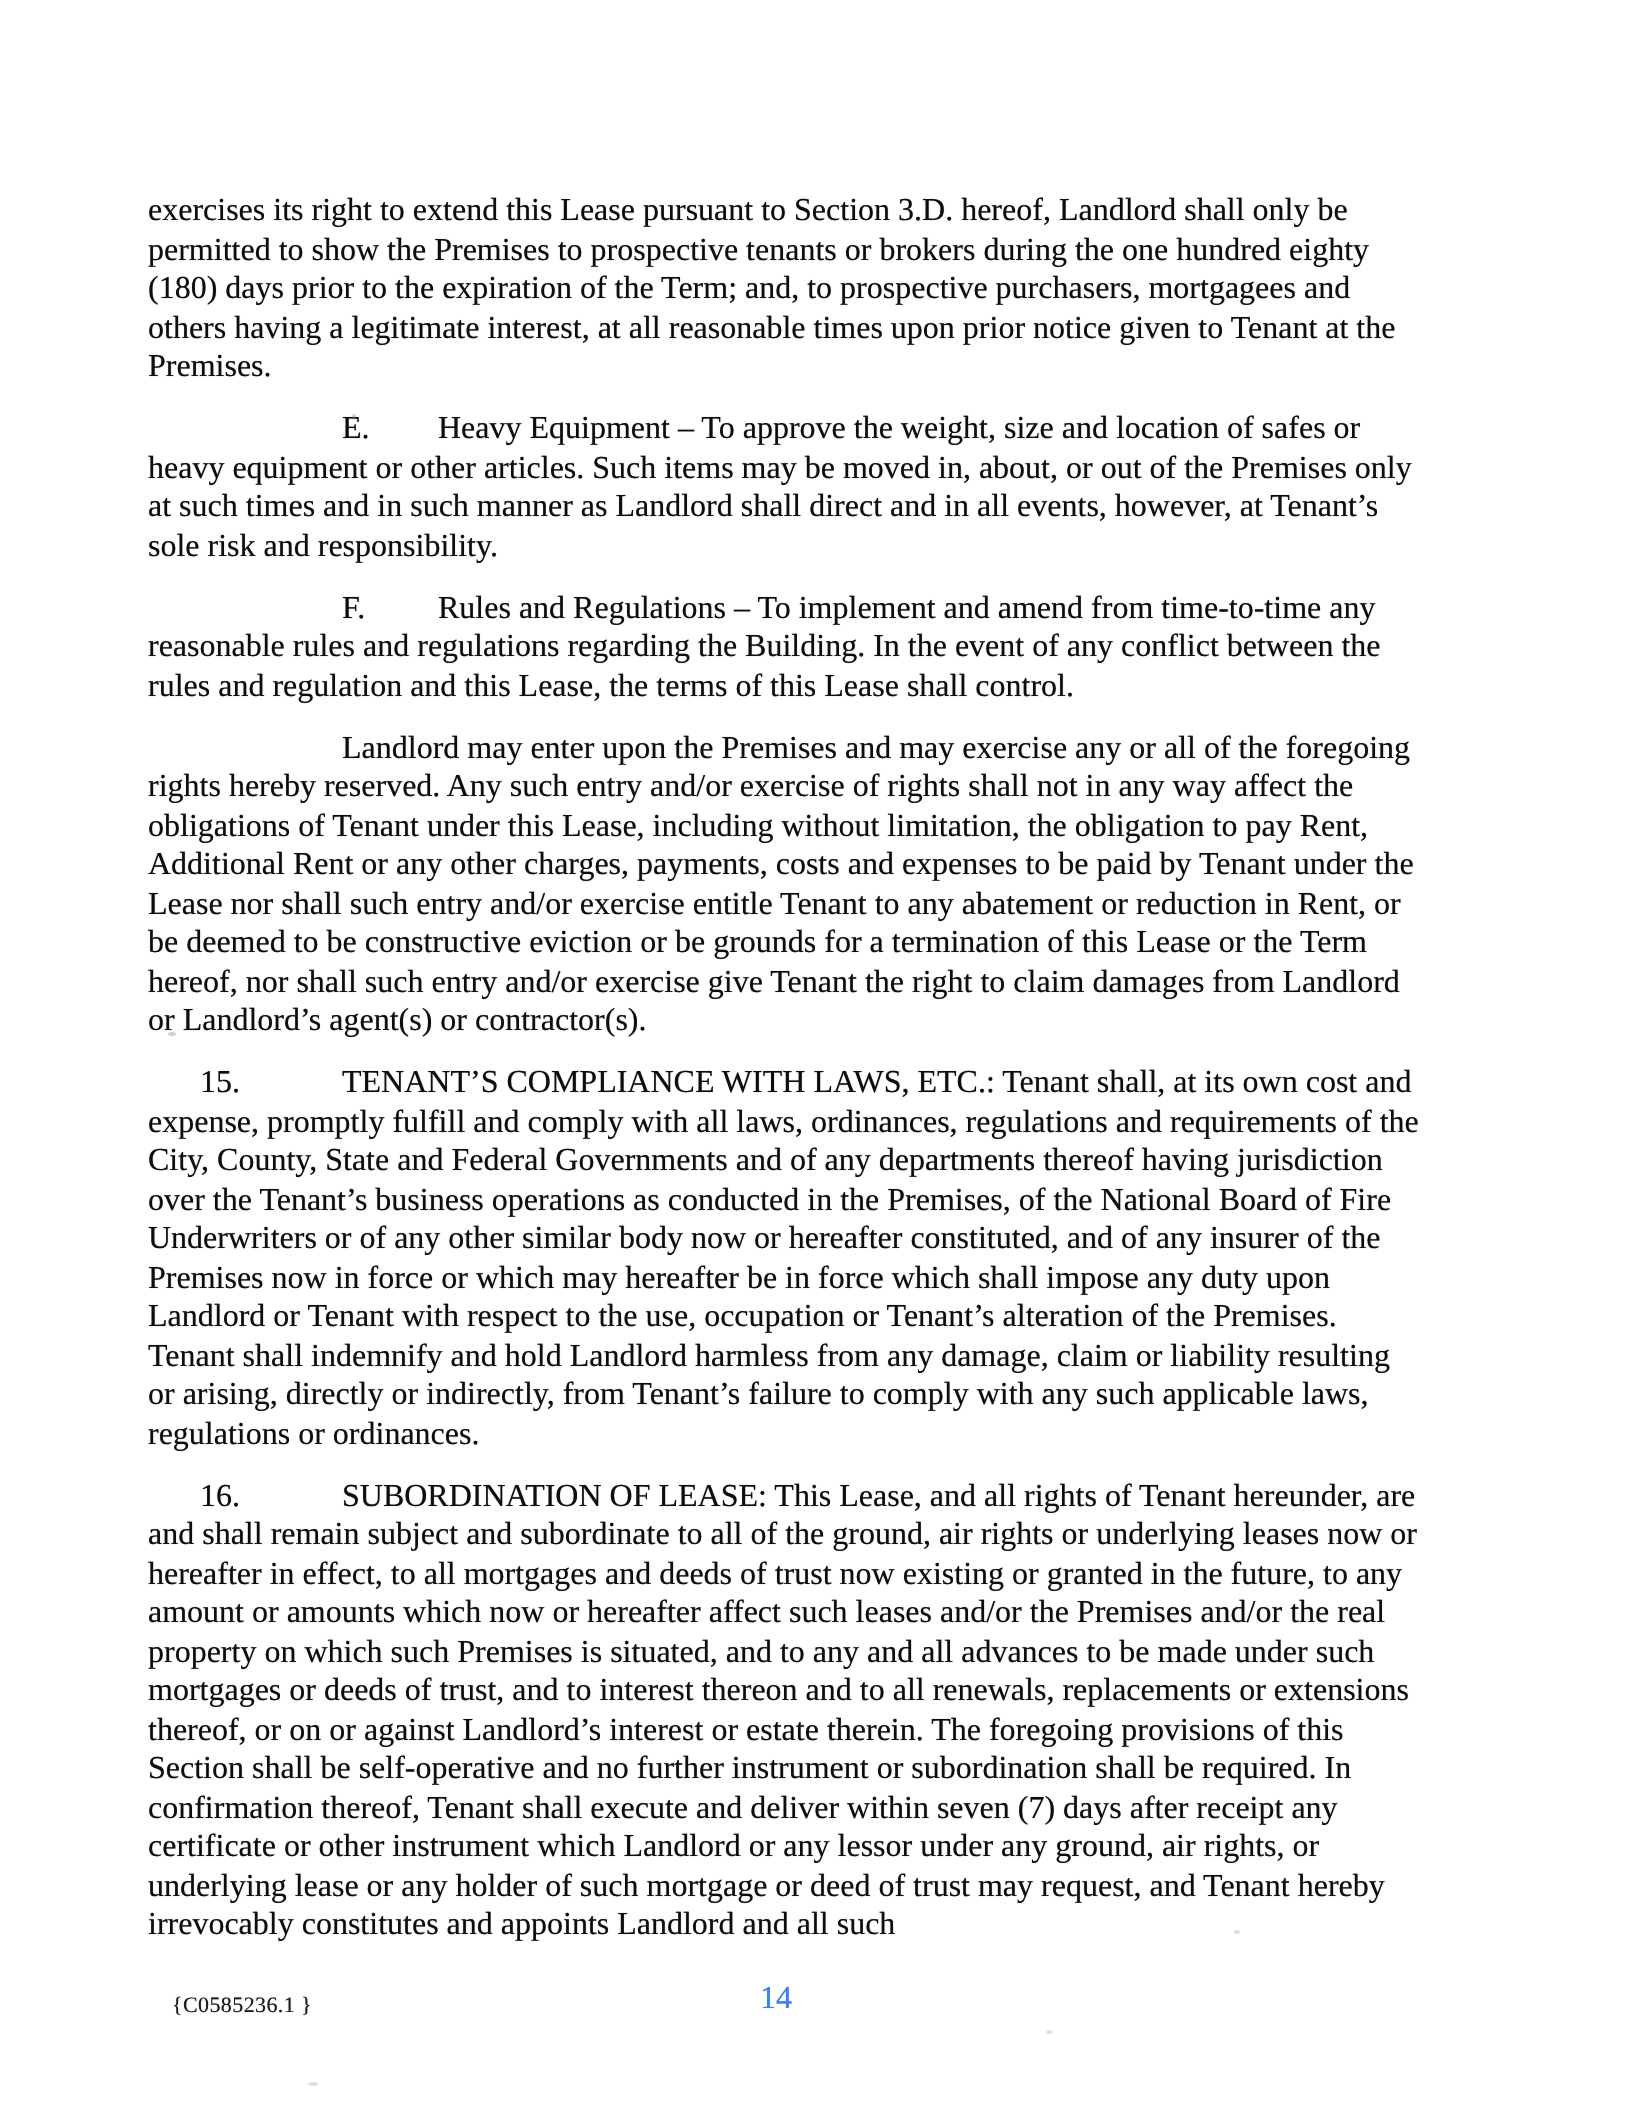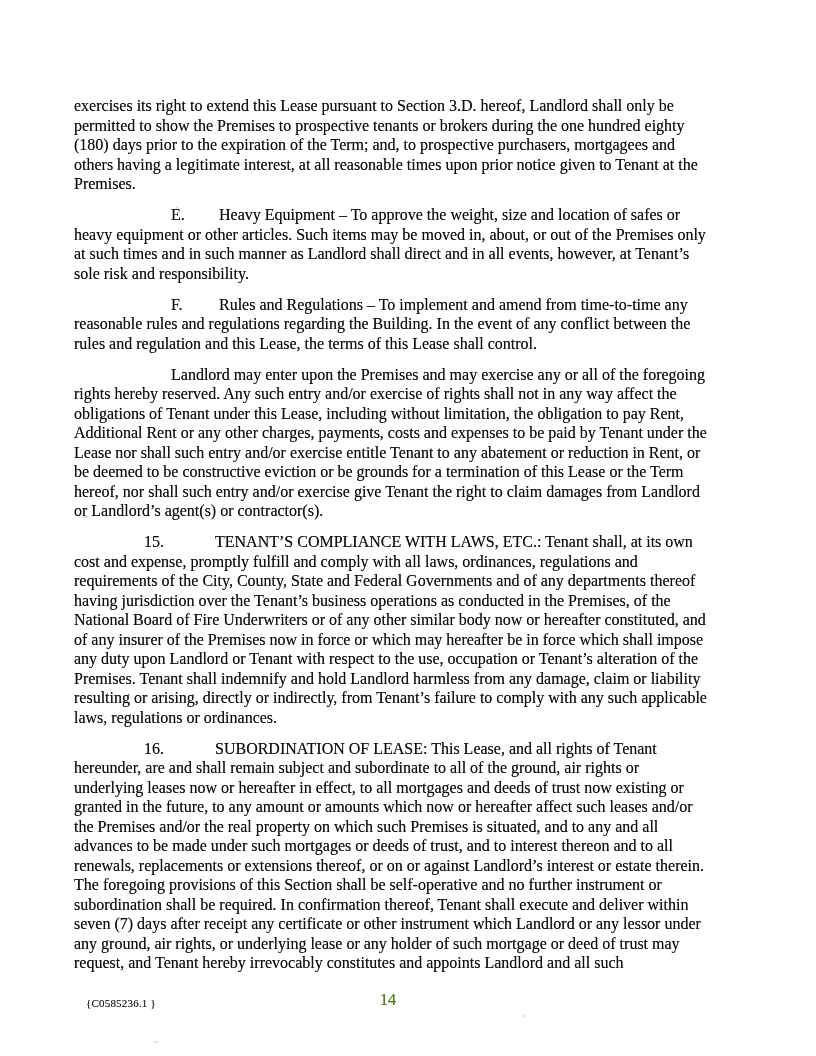--- a/index.html
+++ b/index.html
@@ -37,21 +37,20 @@
   }
   .tab-1in { width: 97px; }
   .tab-num { width: 26px; }
   .clause-label {
     display: inline-block;
     width: 48px; 
   }
   .num-label {
     display: inline-block;
     width: 71px;
-    margin-left: 44px;
   }
   .footer {
     position: absolute;
     left: 0;
     top: 0;
     width: 816px;
     height: 1056px;
     pointer-events: none;
   }
   .doc-number {
@@ -63,21 +62,21 @@
     color: #1a1a1a;
     text-shadow: 0 0 0.4px rgba(0,0,0,0.5);
   }
   .page-number {
     position: absolute;
     left: 0;
     top: 991px;
     width: 776px;
     text-align: center;
     font-size: 16px;
-    color: #4d7c0f;
+    color: #3b82f6;
     text-shadow: 0 0 0.4px rgba(0,0,0,0.5);
   }
   
   .speck {
     position: absolute;
     background: #9a9a9a;
     opacity: 0.45;
     border-radius: 50%;
   }
   .s1 { left: 84px;  top: 516px; width: 4px; height: 2px; }

